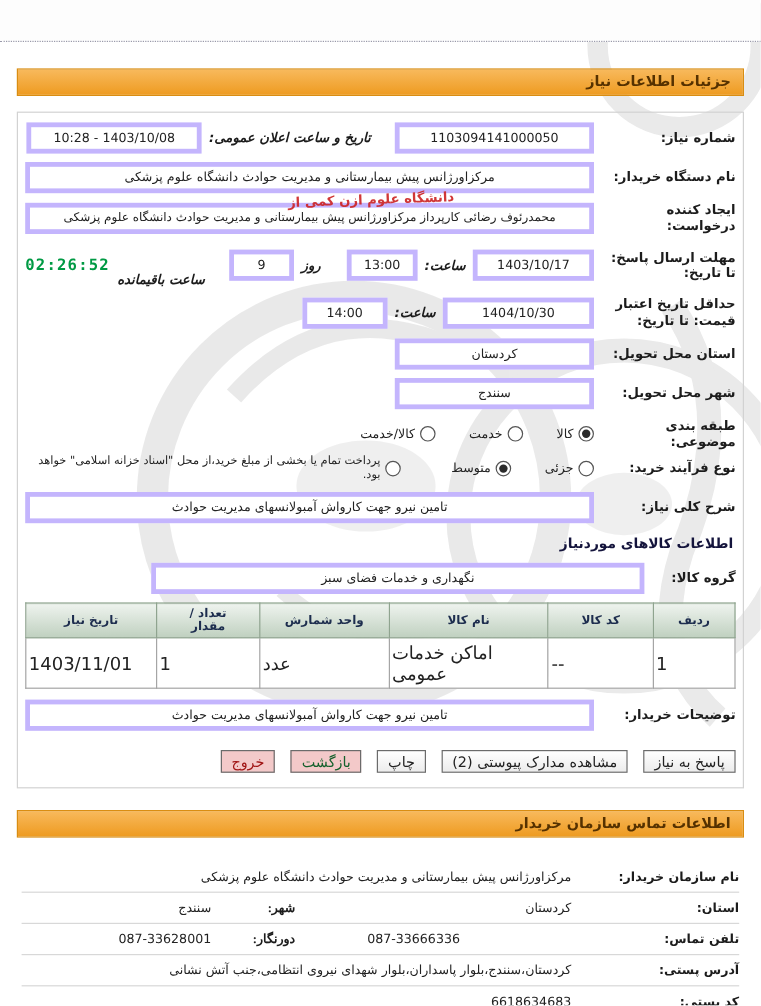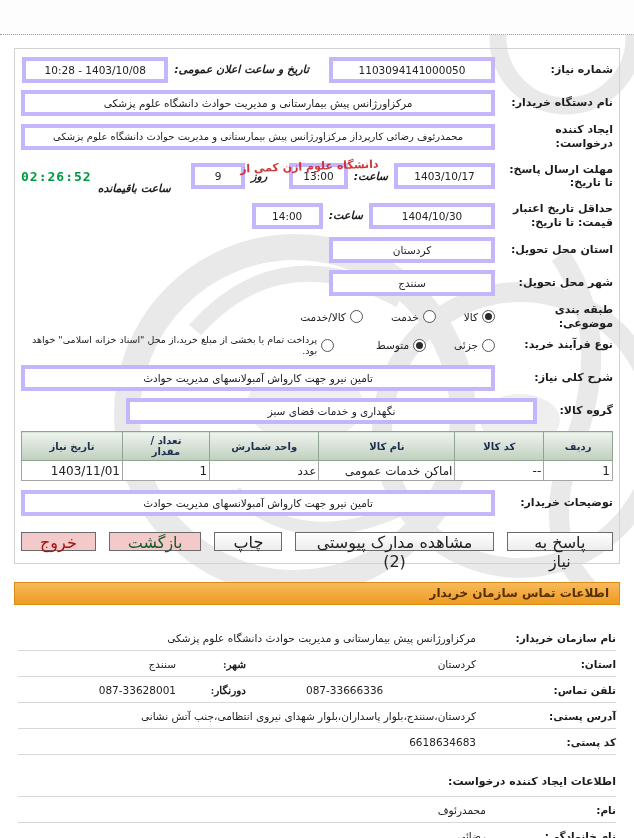--- a/index.html
+++ b/index.html
@@ -36,26 +36,26 @@
     display:inline-block;background:#fff;position:relative;flex-shrink:0;}
   .radio.on::after{content:"";position:absolute;inset:2px;background:#2a2a2a;border-radius:50%;}
   .opt{display:flex;align-items:center;gap:4px;margin-left:22px;font-size:10.5px;}
   .opt.longtext{font-size:9.5px;margin-left:0;}
 
   .section-title{font-weight:bold;font-size:11.5px;color:#14143c;margin:10px 2px 9px 0;}
 
   table.goods{border-collapse:collapse;width:100%;margin:4px 0 9px 0;}
   table.goods th{background:linear-gradient(to bottom,#eef3ee,#bfd0bf);
     border:1px solid #8fa48f;font-size:10px;color:#1d2d4e;padding:3px 16px;font-weight:bold;margin-left:23px;}
-  table.goods td{border:1px solid #a5a5a5;font-size:12px;text-align:right;padding:2.5px 2px;background:#fff;}
+  table.goods td{border:1px solid #a5a5a5;font-size:15px;text-align:left;padding:2.5px 2px;background:#fff;}
 
   .btn-row{display:flex;gap:13px;margin-top:16px;justify-content:flex-start;}
-  .btn{font-family:"DejaVu Sans",sans-serif;font-size:16px;height:19px;
+  .btn{font-family:"DejaVu Sans",sans-serif;font-size:12px;height:19px;
     border:1px solid #6b6b6b;background:linear-gradient(to bottom,#ffffff,#ececec);
-    padding:0 18px;color:#222;cursor:pointer;}
+    padding:0 8px;color:#222;cursor:pointer;}
   .btn.pink-green{background:#f3c9c9;color:#14602c;}
   .btn.pink-red{background:#f3c9c9;color:#a01414;}
 
   .contact-panel{margin:20px 18px 0 18px;}
   .crow{display:flex;align-items:center;min-height:25px;border-bottom:1px solid #d8d8d8;
     font-size:10.5px;}
   .clabel{font-weight:bold;width:140px;flex-shrink:0;color:#1c1c1c;font-size:10.5px;}
   .clabel.mid{width:70px;margin-right:60px;font-family:Liberation Serif, serif;}
   .cvalue{color:#222;}
   .cvalue.wcol{width:170px;}
@@ -86,20 +86,21 @@
       <ellipse cx="520" cy="420" rx="40" ry="26"></ellipse>
     </g>
   </svg>
 
   <div class="red-stamp">دانشگاه علوم ازن کمی از</div>
 
   <div class="content">
 
     <div class="top-strip"></div>
 
+    <div class="orange-bar">جزئیات اطلاعات نیاز</div>
 
     <div class="form-panel">
 
       <div class="frow">
         <span class="flabel">شماره نیاز:</span>
         <span class="ibox w150">
             <span class="num">1103094141000050</span>
           </span>
         <span class="flabel auto" style="margin-right:14px;">تاریخ و ساعت اعلان عمومی:</span>
         <span class="ibox w130">
@@ -175,20 +176,21 @@
           <span class="radio"></span>
           <span>پرداخت تمام یا بخشی از  مبلغ خرید،از محل "اسناد خزانه اسلامی" خواهد بود.</span>
         </span>
       </div>
 
       <div class="frow">
         <span class="flabel">شرح کلی نیاز:</span>
         <span class="ibox grow">تامین نیرو جهت کارواش  آمبولانسهای مدیریت حوادث</span>
       </div>
 
+      <div class="section-title">اطلاعات کالاهای موردنیاز</div>
 
       <div class="frow">
         <span class="flabel" style="width:70px;">گروه کالا:</span>
         <span class="ibox w395">نگهداری و خدمات  فضای سبز</span>
       </div>
 
       <table class="goods">
         <thead>
           <tr>
             <th style="width:45px;">ردیف</th>

